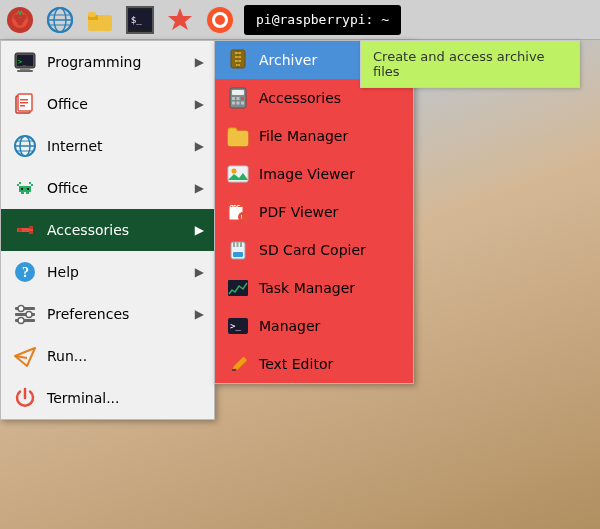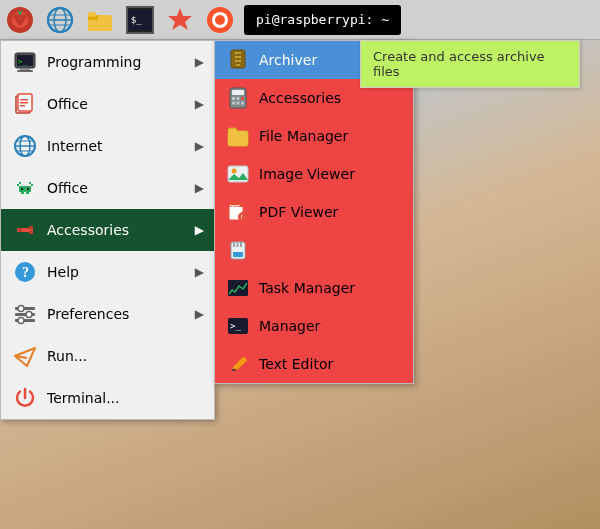--- a/index.html
+++ b/index.html
@@ -442,20 +442,21 @@
   <div class="sub-menu-item">
     <div class="sub-menu-item-icon">
       <svg width="24" height="24" viewBox="0 0 24 24">
         <rect x="5" y="4" width="14" height="17" rx="2" fill="#ecf0f1" stroke="#95a5a6" stroke-width="1"></rect>
         <rect x="7" y="4" width="2" height="5" fill="#95a5a6"></rect>
         <rect x="10.5" y="4" width="2" height="5" fill="#95a5a6"></rect>
         <rect x="14" y="4" width="2" height="5" fill="#95a5a6"></rect>
         <rect x="7" y="14" width="10" height="5" rx="1" fill="#3498db"></rect>
       </svg>
     </div>
+    <span class="sub-menu-item-label">SD Card Copier</span>
   </div>
 
   <div class="sub-menu-item">
     <div class="sub-menu-item-icon">
       <svg width="24" height="24" viewBox="0 0 24 24">
         <rect x="2" y="4" width="20" height="16" rx="1" fill="#1a1a2e"></rect>
         <polyline points="3,18 6,14 9,16 13,10 17,13 21,7" fill="none" stroke="#27ae60" stroke-width="1.5"></polyline>
       </svg>
     </div>
     <span class="sub-menu-item-label">Task Manager</span>

